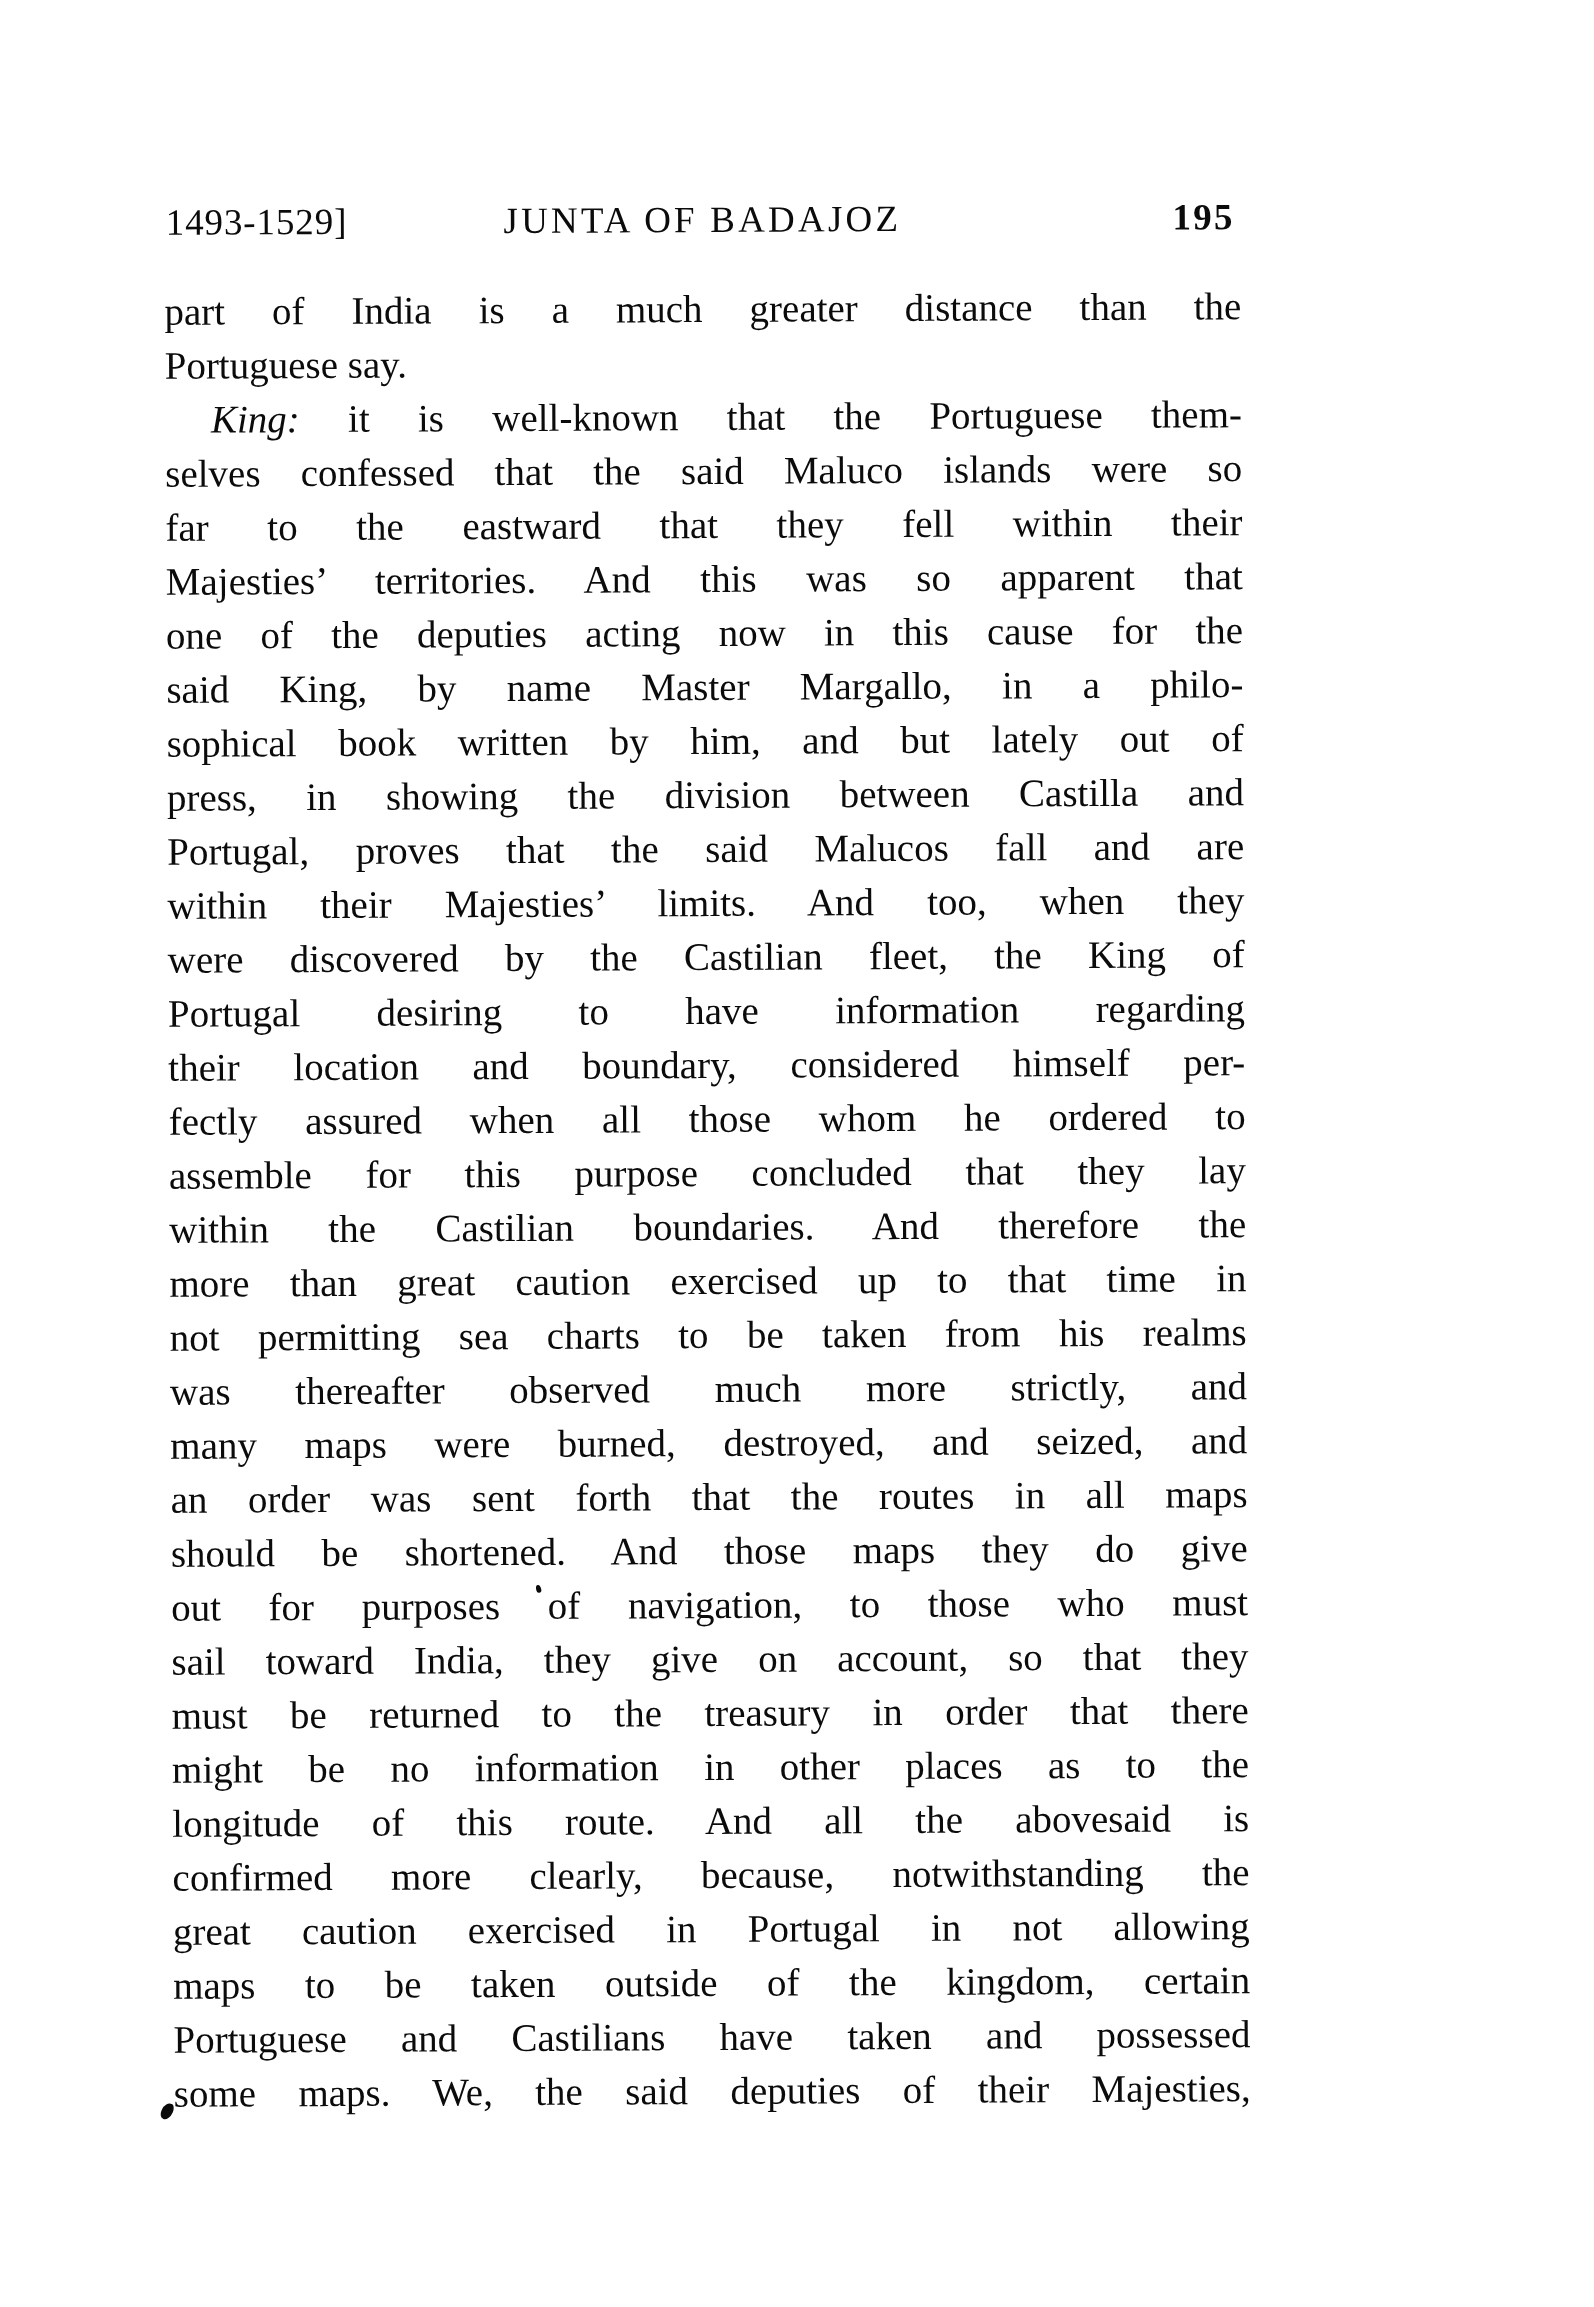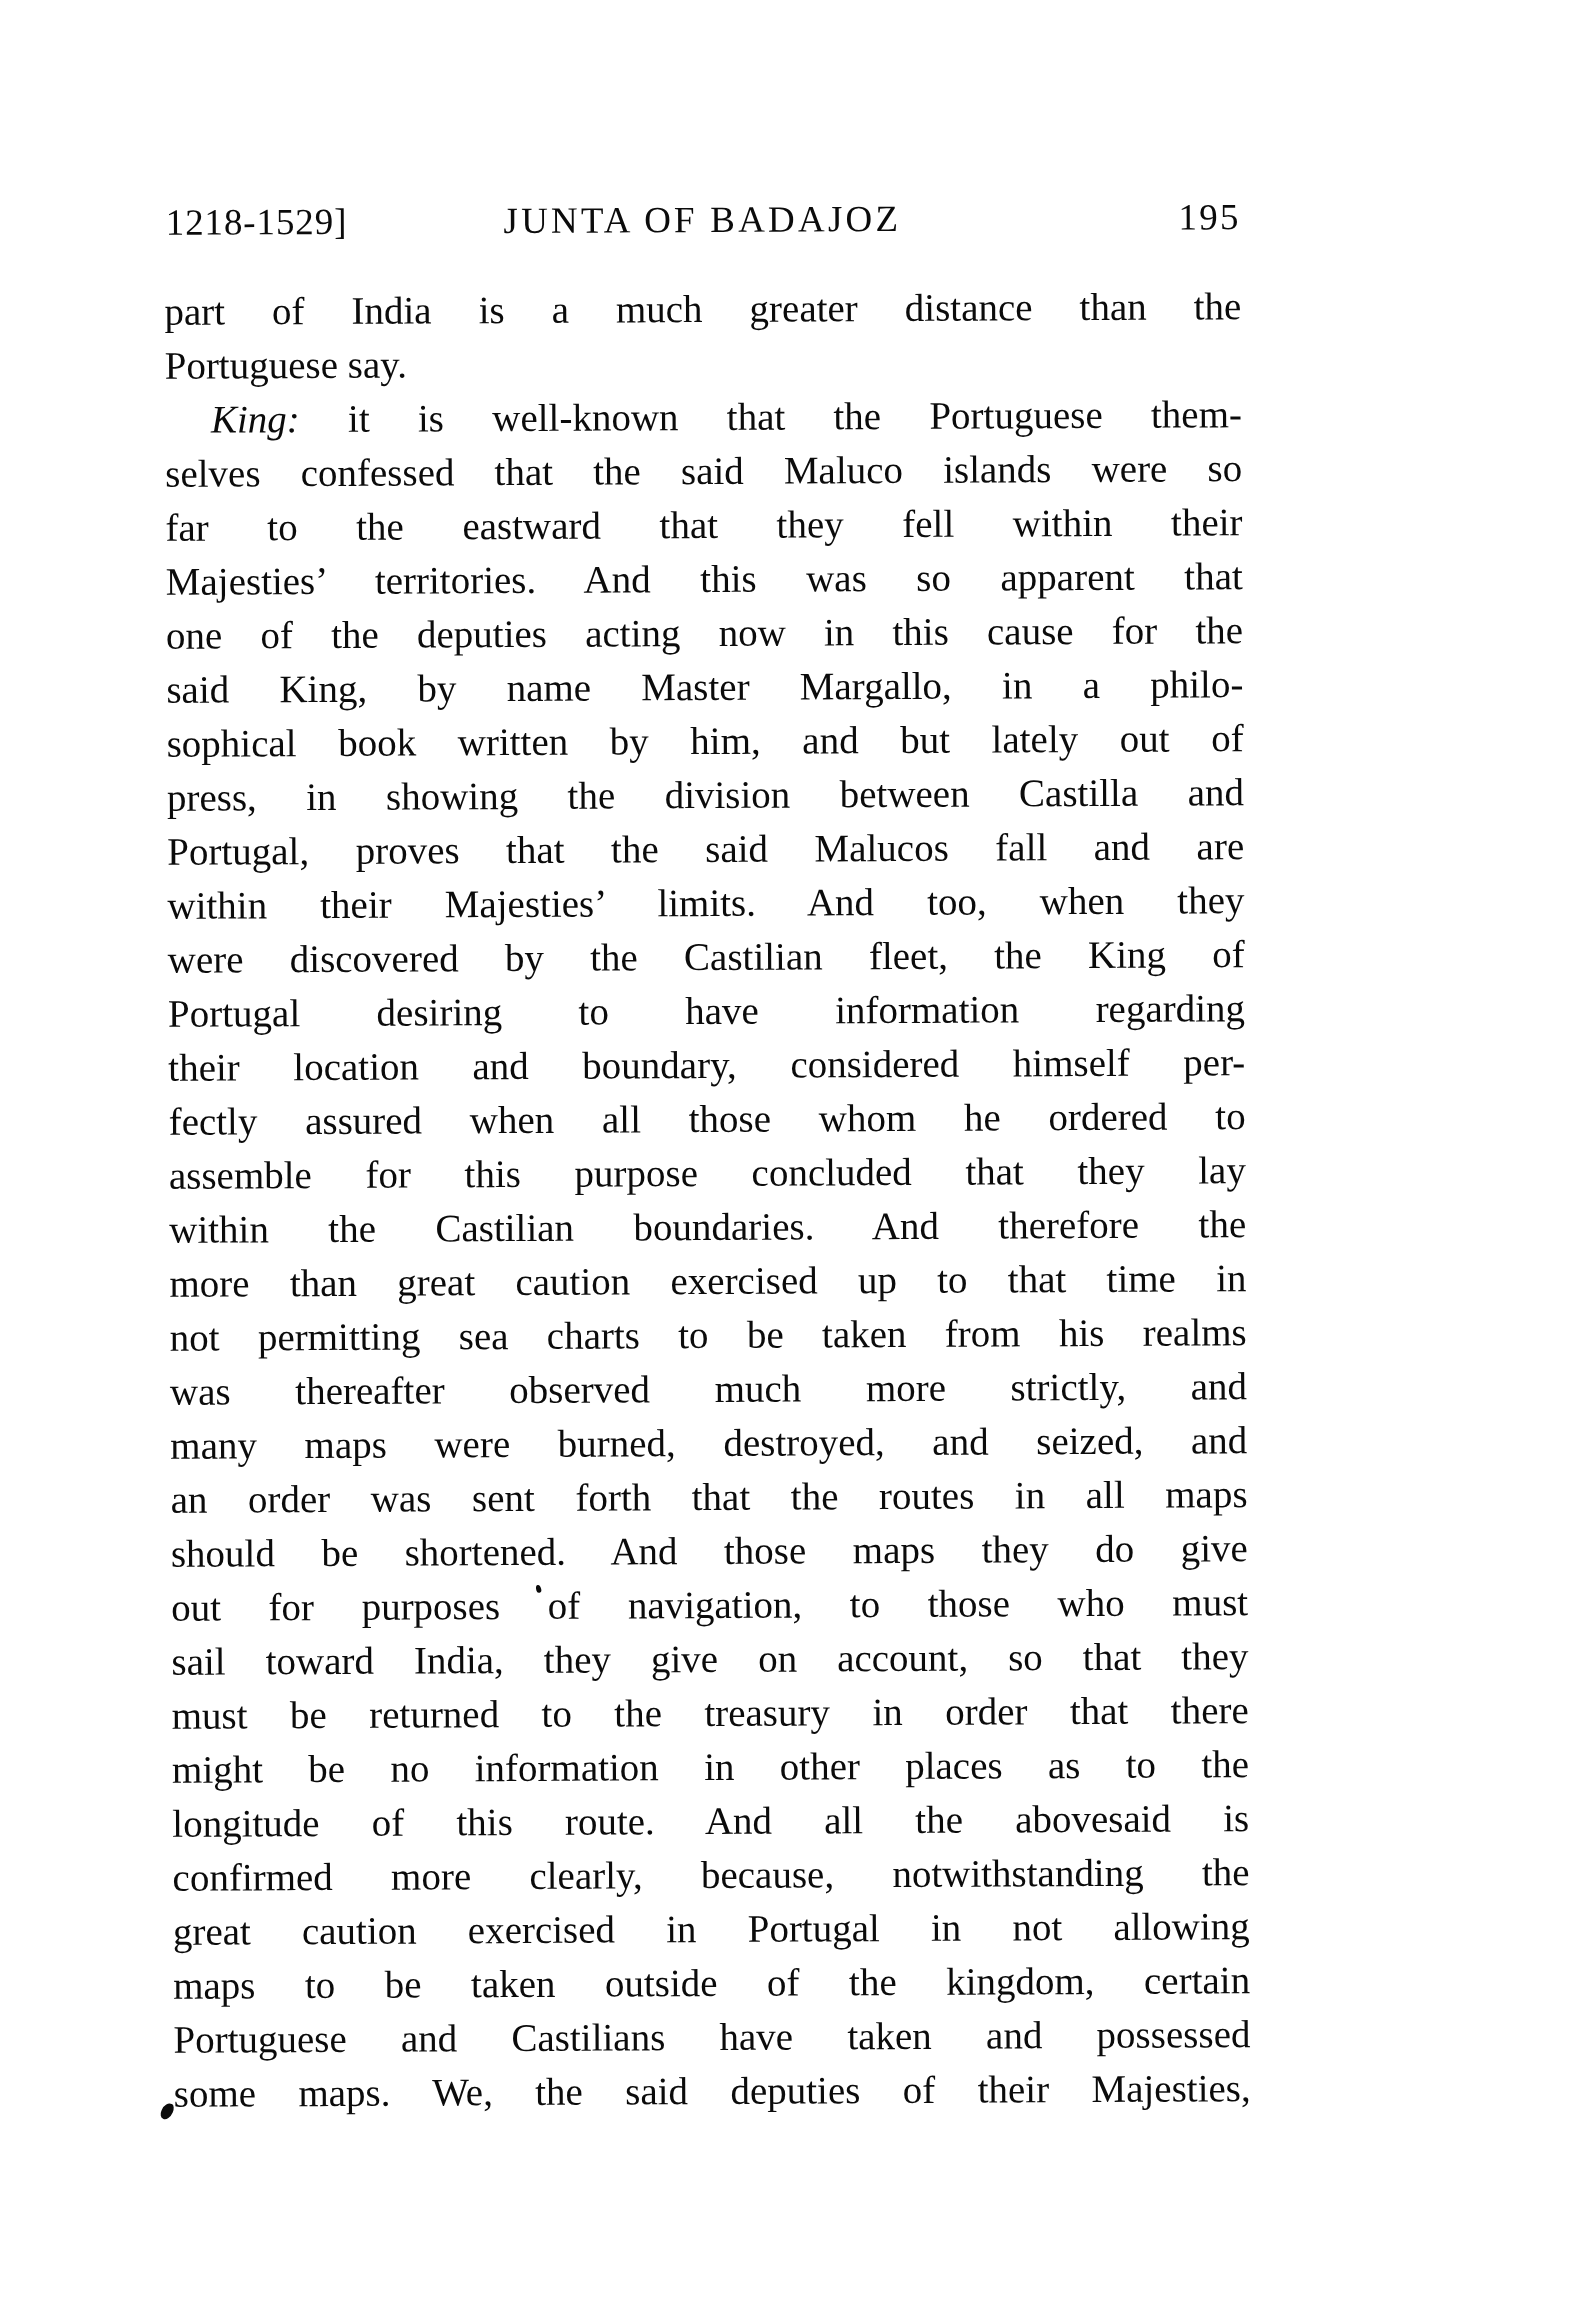--- a/index.html
+++ b/index.html
@@ -4,21 +4,21 @@
 <style>
   html,body{margin:0;padding:0;background:#ffffff;}
   body{width:1595px;height:2492px;position:relative;overflow:hidden;
        font-family:"Liberation Serif","DejaVu Serif",serif;color:#0b0b0b;}
   .page{position:absolute;inset:0;background:#ffffff;}
   .rot{position:absolute;inset:0;transform:rotate(-0.3deg);transform-origin:707px 1200px;}
 
   .header{position:absolute;left:169px;top:198px;width:1077px;height:55px;font-size:37px;}
   .era{position:absolute;left:1.8px;top:0;letter-spacing:0.9px;}
   .title{display:block;text-align:center;letter-spacing:3.2px;}
-  .pagenum{position:absolute;right:0;top:0;letter-spacing:2.3px;}
+  .pagenum{position:absolute;right:6px;top:0;letter-spacing:2.3px;font-weight:bold;}
 
   .body-text{position:absolute;left:169px;top:282px;width:1077px;
              font-size:39px;line-height:54px;}
   .line{text-align:justify;text-align-last:justify;white-space:normal;}
   .line.ragged{text-align-last:left;}
   .line.indent{padding-left:46px;}
   .line i{font-style:italic;}
 
   
   .blotch{position:absolute;left:157px;top:2100px;width:11px;height:16.6px;background:#0b0b0b;
@@ -26,21 +26,21 @@
   .speck{position:absolute;left:534px;top:1584px;width:5px;height:7.8px;background:#0b0b0b;
          border-radius:50% 50% 50% 50%/62% 62% 38% 38%;transform:rotate(-14deg);}
 </style>
 </head>
 <body>
 
 <div class="page">
   <div class="rot">
 
     <div class="header">
-      <span class="era">1218-1529]</span>
+      <span class="era">1493-1529]</span>
       <span class="title">JUNTA OF BADAJOZ</span>
       <span class="pagenum">195</span>
     </div>
 
     <div class="body-text">
         <div class="line">part of India is a much greater distance than the</div>
         <div class="line ragged">Portuguese say.</div>
         <div class="line indent"><i>King:</i> it is well-known that the Portuguese them-</div>
         <div class="line">selves confessed that the said Maluco islands were so</div>
         <div class="line">far to the eastward that they fell within their</div>

